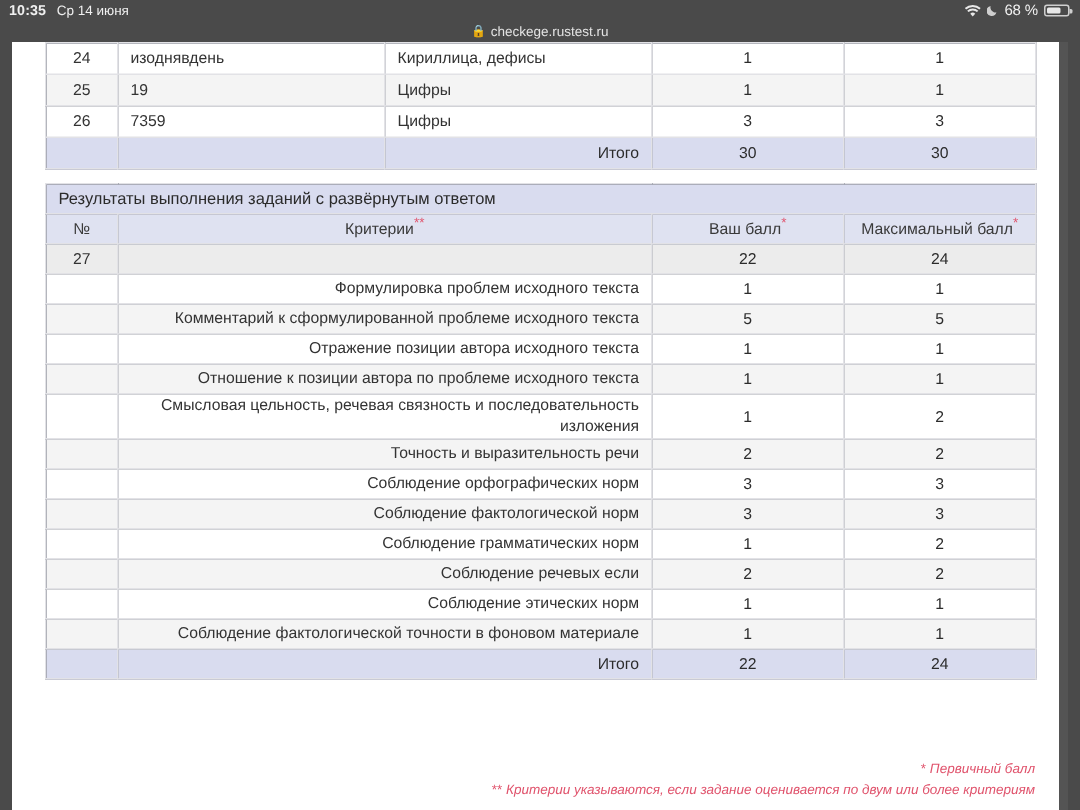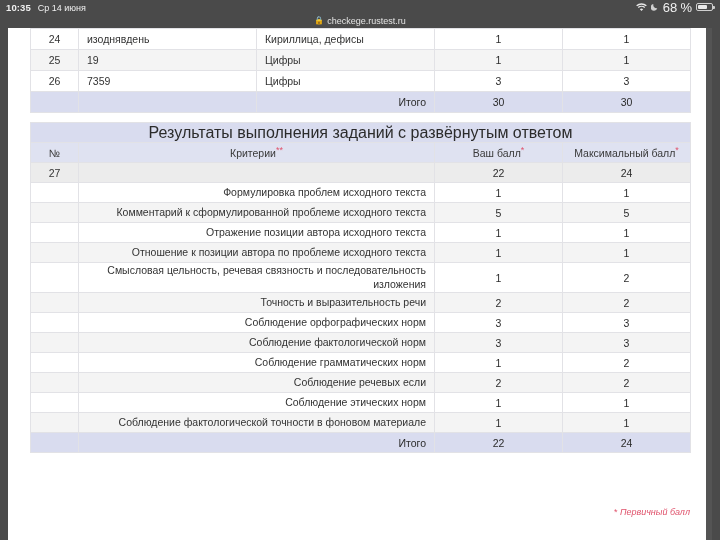--- a/index.html
+++ b/index.html
@@ -32,21 +32,21 @@
   #statusbar .date { font-size: 9px; }
   #statusbar .right {
     margin-left: auto;
     display: flex; align-items: center; gap: 4px;
     padding-right: 7px;
     font-size: 9px;
   }
   .wifi-icon { display:inline-block; width: 11px; height: 9px; position: relative; }
   .wifi-icon svg { display:block; }
   .moon-icon { display:inline-block; width: 8px; height: 8px; position: relative; }
-  .batt-pct { font-size: 13px; letter-spacing: -.1px; }
+  .batt-pct { font-size: 10px; letter-spacing: -.1px; }
   .batt-icon {
     width: 17px; height: 8px;
     border: 1px solid #cfcfcf; border-radius: 2px;
     position: relative; display:inline-block;
   }
   .batt-icon::after {
     content:''; position: absolute; right:-3px; top:2.3px;
     width:2px; height:3px; background:#cfcfcf; border-radius:0 1px 1px 0;
   }
   .batt-fill {
@@ -118,23 +118,23 @@
     position: absolute; left: 22px; top: 94px;
     width: 660px;
   }
   #table-main col.c0 { width: 48px; }
   #table-main col.c1 { width: 356px; }
   #table-main col.c2 { width: 128px; }
   #table-main col.c3 { width: 128px; }
 
   .tbl-title td {
     background: #d9dcef;
-    text-align: center;
+    text-align: left;
     font-weight: bold;
-    font-size: 16px;
+    font-size: 11px;
     color: #2b2b2b;
     height: 23px;
   }
   .hdr td {
     background: #dfe2f1;
     text-align: center;
     font-size: 10.5px;
     color: #3a3a3a;
     height: 22px;
   }
@@ -337,17 +337,18 @@
             <td></td>
             <td class="total-label">Итого</td>
             <td class="score">22</td>
             <td class="score">24</td>
           </tr>
         </tbody>
       </table>
 
       <div class="footnotes">
         <div><span class="fn-mark">*</span><span> Первичный балл</span></div>
+        <div><span class="fn-mark">**</span><span> Критерии указываются, если задание оценивается по двум или более критериям</span></div>
       </div>
 
     </div>
   </div>
 </div>
 
 </body></html>

